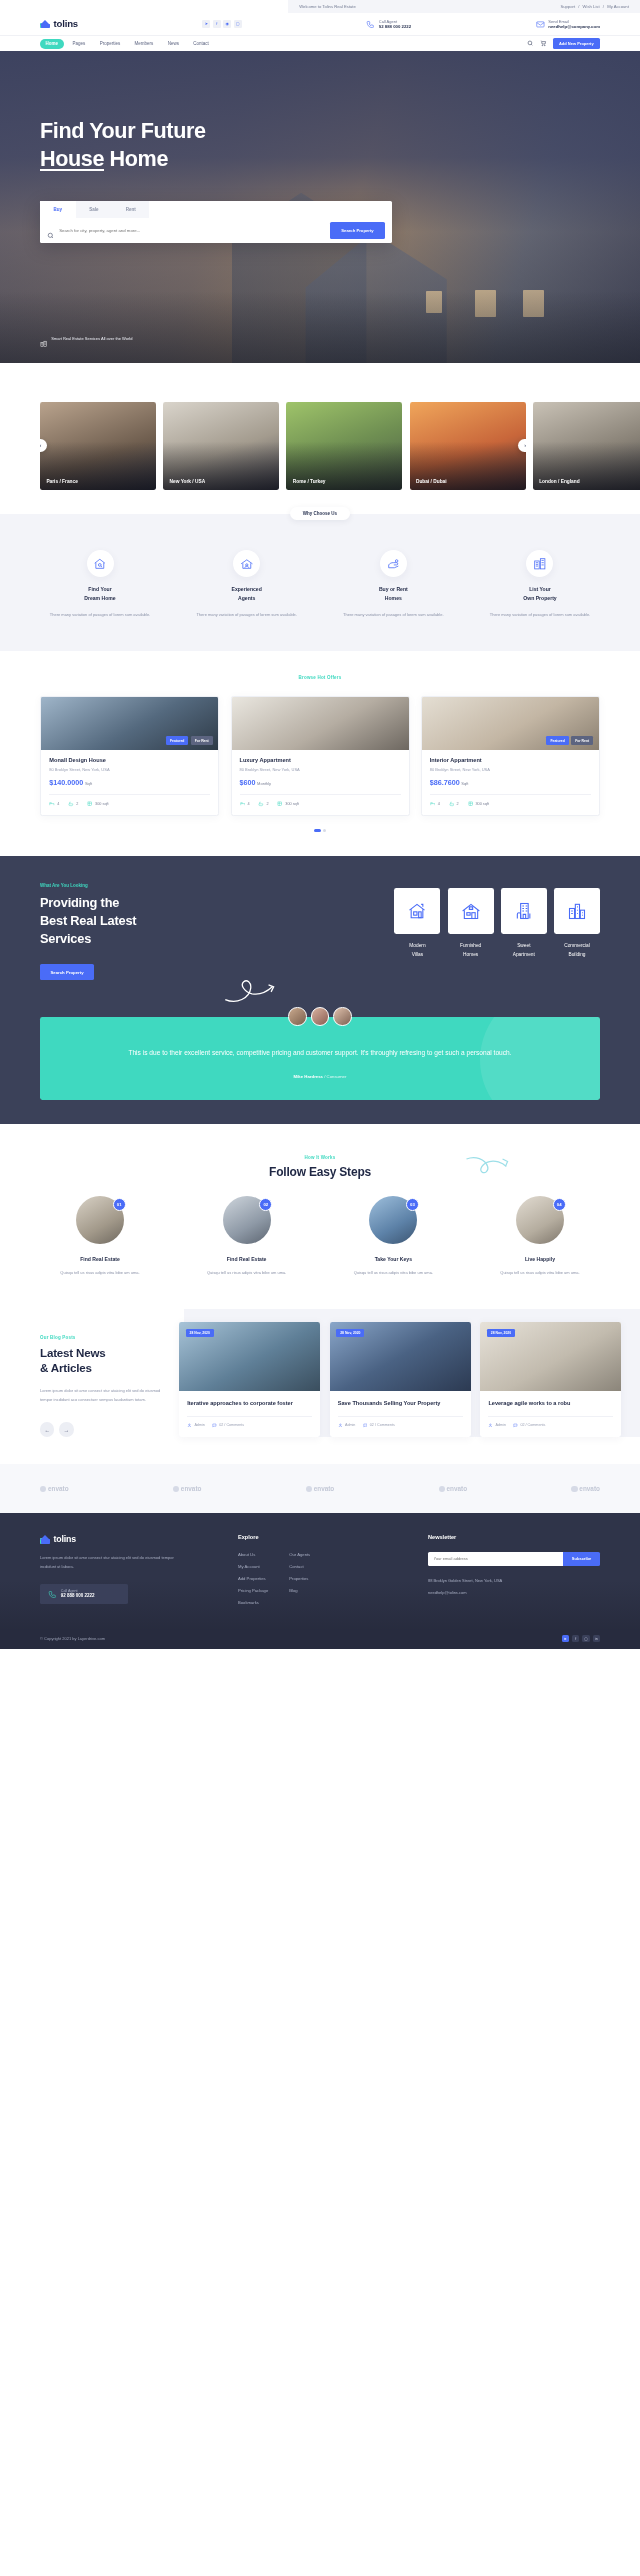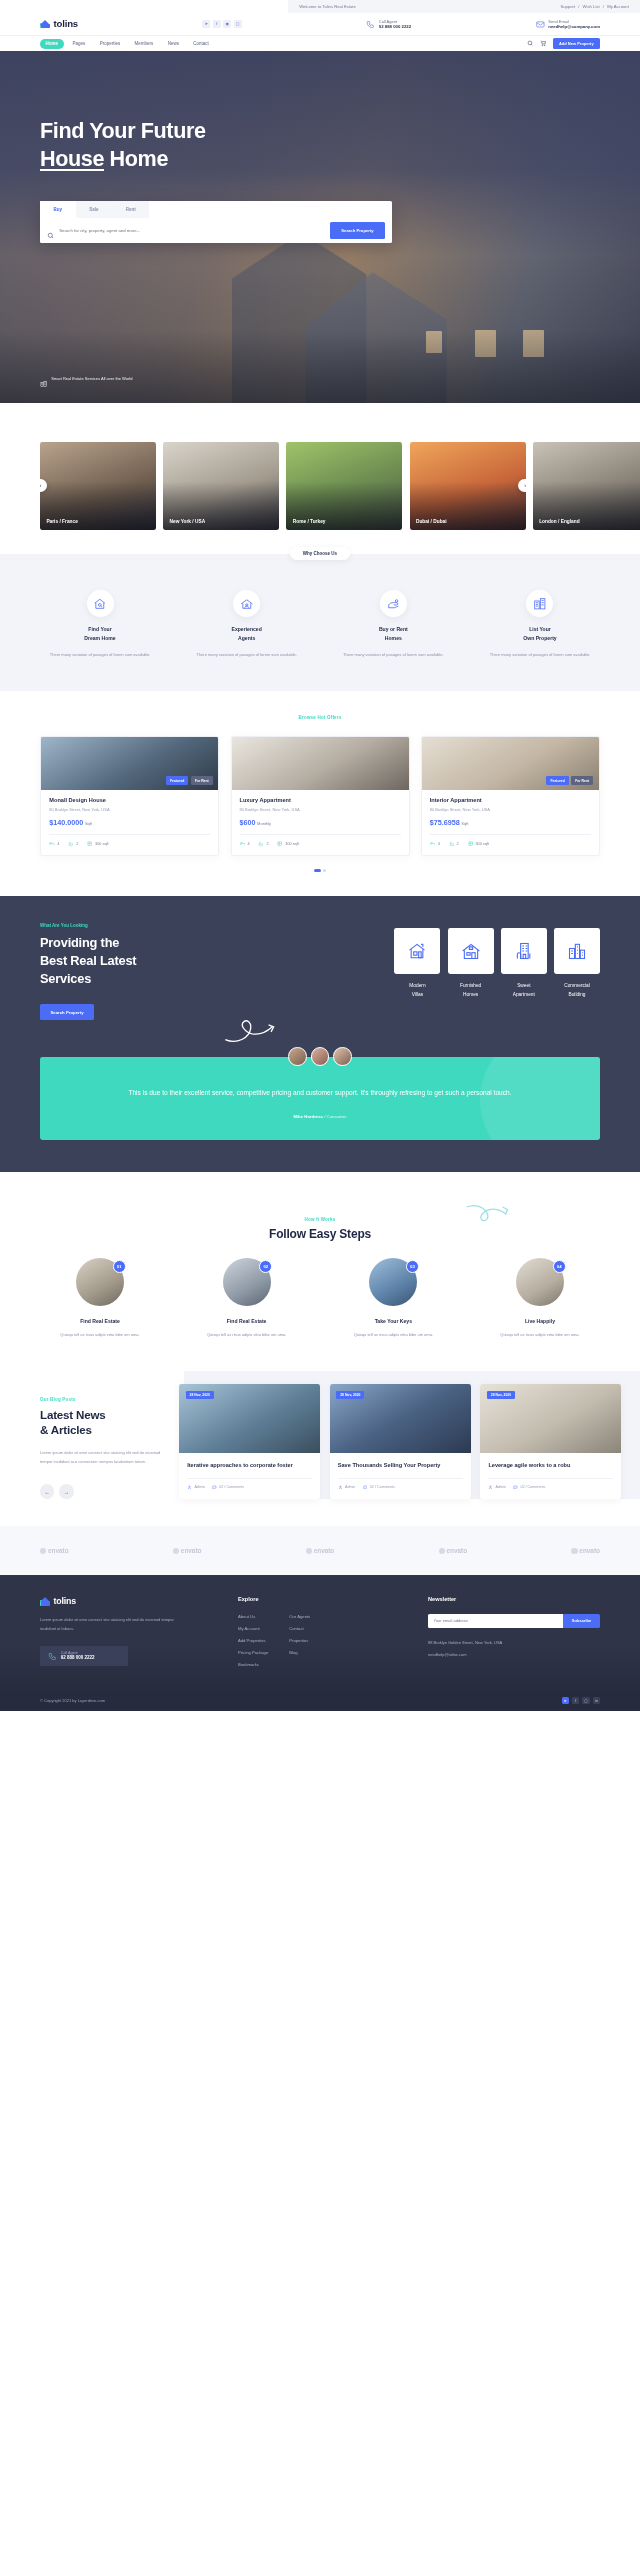--- a/index.html
+++ b/index.html
@@ -48,21 +48,21 @@
   .nav-links { display: flex; align-items: center; gap: 3.2px; }
   .nav-links a { font-size: 4.5px; color: #5c6480; text-decoration: none; padding: 2.4px 5.6px; border-radius: 7.2px; }
   .nav-links a.active { background: #3fd9c0; color: #fff; font-weight: bold; }
   .nav-right { display: flex; align-items: center; gap: 5.6px; }
   .nav-ic { width: 7.2px; height: 7.2px; color: #2b3553; display: flex; align-items: center; justify-content: center; }
   .nav-ic svg { width: 6.4px; height: 6.4px; }
   .btn-add { background: #4a6cf7; color: #fff; font-size: 4px; font-weight: bold;
              padding: 3.2px 6.4px; border-radius: 1.6px; border: none; }
 
   
-  .hero { height: 352px; position: relative; overflow: hidden; }
+  .hero { height: 312px; position: relative; overflow: hidden; }
   .hero-bg { position: absolute; inset: 0;
     background:
       linear-gradient(180deg, rgba(58,64,94,0.94) 0%, rgba(62,67,96,0.82) 34%, rgba(70,62,66,0.30) 58%, rgba(40,40,48,0.45) 100%),
       linear-gradient(105deg, #6d6a78 0%, #8d7f7a 35%, #b99a77 55%, #6d7485 80%, #4a5068 100%);
   }
   .hero-house { position: absolute; right: 24px; bottom: 0; width: 384px; height: 208px;
      background: linear-gradient(180deg,#5b6275 0%, #4a5162 45%, #3c4252 100%);
      clip-path: polygon(0% 40%, 18% 18%, 35% 38%, 35% 100%, 0% 100%);
      opacity: .55; }
   .hero-house2 { position: absolute; right: 32px; bottom: 0; width: 336px; height: 168px;
@@ -146,21 +146,21 @@
   .prop-price .unit { font-size: 4px; color: #7e8499; font-weight: normal; margin-left: 1.6px; }
   .prop-meta { display: flex; gap: 8.8px; align-items: center; border-top: 0.8px solid #f0f1f6;
      margin-top: 7.2px; padding-top: 6.4px; }
   .mt { display: flex; align-items: center; gap: 2.4px; font-size: 3.8px; color: #7e8499; }
   .mt svg { width: 5.6px; height: 5.6px; color: #3fd9c0; }
   .dots { display: flex; gap: 2.4px; justify-content: center; margin-top: 12.8px; }
   .dot { width: 3.2px; height: 3.2px; border-radius: 50%; background: #d6dae6; }
   .dot.on { width: 7.2px; border-radius: 1.6px; background: #4a6cf7; }
 
   
-  .services { background: #3b4159; padding: 27px 0 32px; position: relative; }
+  .services { background: #3b4159; padding: 27px 0 24px; position: relative; }
   .serv-flex { display: flex; justify-content: space-between; align-items: flex-start; }
   .serv-left { width: 200px; }
   .serv-eyebrow { font-size: 4.5px; color: #3fd9c0; font-weight: bold; }
   .serv-h { font-size: 12.8px; font-weight: bold; color: #fff; margin-top: 5.6px; line-height: 1.42; letter-spacing: -0.2px; }
   .serv-btn { margin-top: 16px; background: #4a6cf7; color: #fff; border: none; font-size: 4.3px;
      font-weight: bold; padding: 5.6px 10.4px; border-radius: 1.6px; }
   .serv-squiggle { position: absolute; left: 180px; top: 86px; width: 64px; height: 35px; color: #fff; }
   .serv-right { display: flex; gap: 7.2px; margin-top: 4.8px; }
   .serv-item { width: 46px; text-align: center; }
   .serv-tile { width: 46px; height: 46px; background: #fff; border-radius: 2.4px;
@@ -177,21 +177,21 @@
   .av3 { background: linear-gradient(140deg,#e0c2ad,#7d6052); }
   .testi-card { background: #3fd9c0; border-radius: 2.4px; margin-top: -8.8px; padding: 29px 42px 21px;
      text-align: center; position: relative; overflow: hidden; }
   .testi-card .glow { position: absolute; right: -24px; bottom: -32px; width: 144px; height: 144px;
      background: rgba(255,255,255,.10); border-radius: 50%; }
   .testi-q { font-size: 6.6px; color: #ffffff; line-height: 2.1; position: relative; }
   .testi-n { font-size: 4.3px; font-weight: bold; color: #fff; margin-top: 14.4px; position: relative; }
   .testi-n .role { font-weight: normal; opacity: .85; }
 
   
-  .steps { padding: 45px 0 24px; position: relative; }
+  .steps { padding: 31px 0 24px; position: relative; }
   .steps-squiggle { position: absolute; right: 120px; top: 29px; width: 56px; height: 27px; color: #9ddfe8; }
   .steps-grid { display: flex; justify-content: space-between; margin-top: 17.6px; }
   .step { width: 120px; text-align: center; position: relative; }
   .step-circ { width: 48px; height: 48px; border-radius: 50%; margin: 0 auto; position: relative; }
   .s1 { background: linear-gradient(150deg,#d9d2c6,#a2998a 60%,#6d675e); }
   .s2 { background: linear-gradient(150deg,#cfd6dd,#8e99a6 60%,#5b6470); }
   .s3 { background: linear-gradient(150deg,#9fc0dd,#5d82a8 60%,#3b5470); }
   .s4 { background: linear-gradient(150deg,#e2dcd2,#b5ad9f 60%,#7d756a); }
   .step-num { position: absolute; right: -1.6px; top: 1.6px; width: 12.8px; height: 12.8px; border-radius: 50%;
      background: #4a6cf7; color: #fff; font-size: 4.3px; font-weight: bold;
@@ -578,21 +578,21 @@
           <div class="prop-img p3">
             <div class="badges">
               <span class="bdg blue">Featured</span>
               <span class="bdg gray">For Rent</span>
             </div>
           </div>
           <div class="prop-body" style="text-align:left">
             <div class="prop-t">Interior Appartment</div>
             <div class="prop-addr">80 Broklyn Street, New York, USA</div>
             <div class="prop-price">
-              <span>$75.6958</span><span class="unit">Sqft</span>
+              <span>$86.7600</span><span class="unit">Sqft</span>
             </div>
             <div class="prop-meta">
               <span class="mt">
                   <svg viewBox="0 0 24 24" fill="none" stroke="currentColor" stroke-width="1.8">
                     <path d="M3 18v-7h18v7"></path>
                     <path d="M3 11V7h7v4"></path>
                   </svg>
                   <span>4</span>
                 </span>
               <span class="mt">

